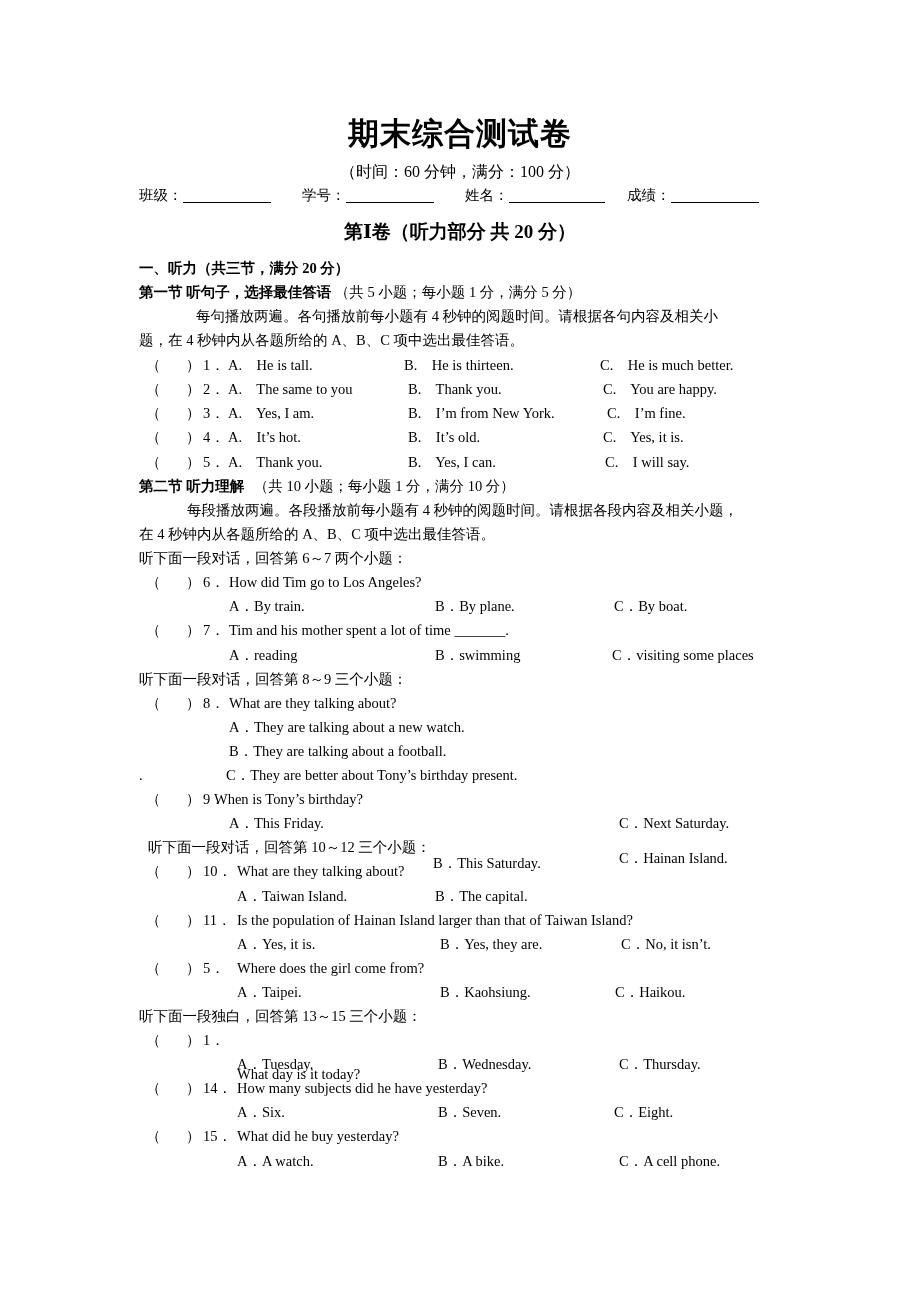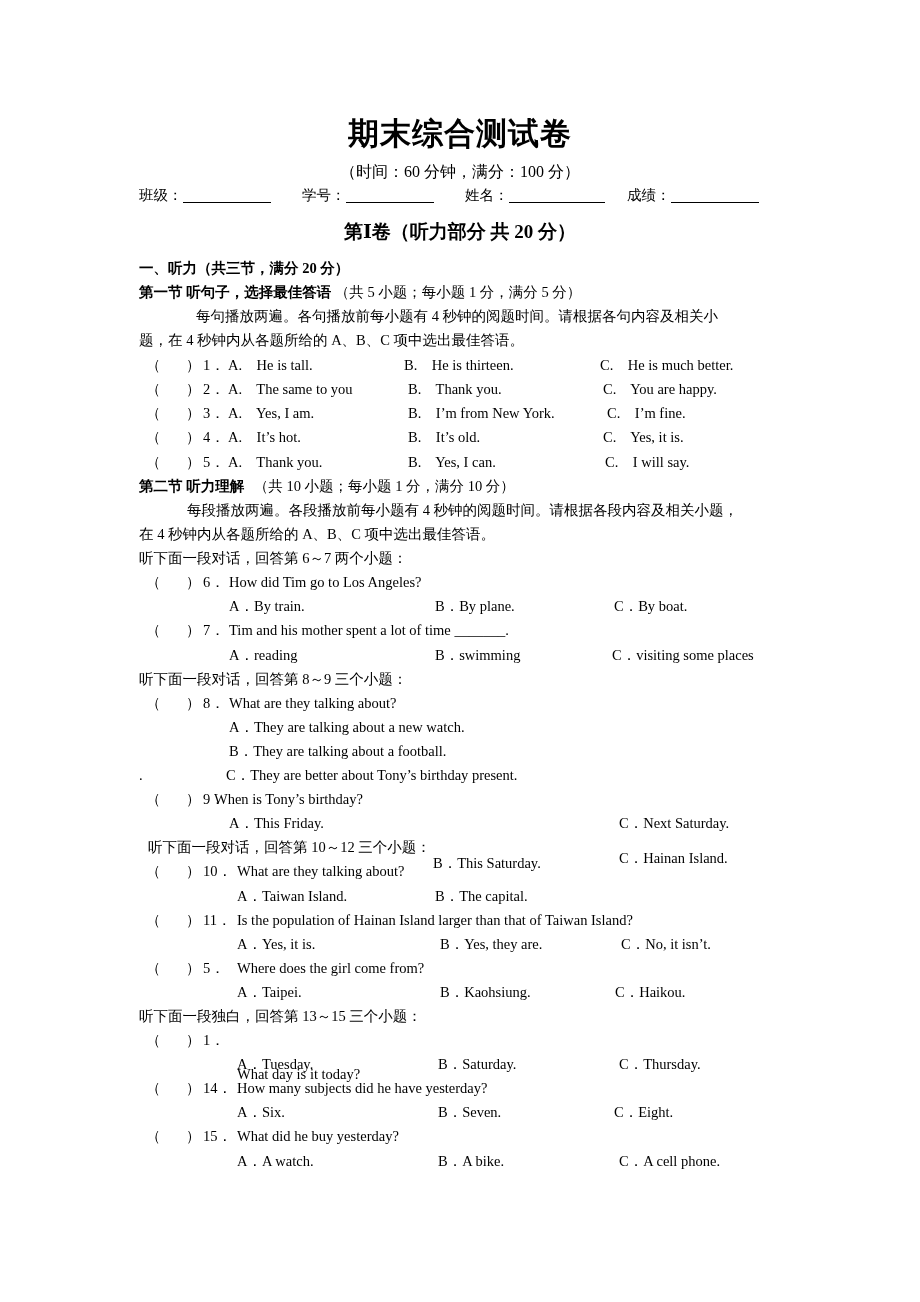--- a/index.html
+++ b/index.html
@@ -169,21 +169,21 @@
 </div>
 
 <div class="abs line" style="top:1009px">听下面一段独白，回答第 13～15 三个小题：</div>
 
 <div>
   <span class="abs" style="left:146px; top:1033px">（</span>
   <span class="abs" style="left:186px; top:1033px">）</span>
   <span class="abs" style="left:203px; top:1033px">1．</span>
   <span class="abs" style="left:237px; top:1067px">What day is it today?</span>
   <span class="abs" style="left:237px; top:1057px">A．Tuesday.</span>
-  <span class="abs" style="left:438px; top:1057px">B．Saturday.</span>
+  <span class="abs" style="left:438px; top:1057px">B．Wednesday.</span>
   <span class="abs" style="left:619px; top:1057px">C．Thursday.</span>
 </div>
 
 <div>
   <span class="abs" style="left:146px; top:1081px">（</span>
   <span class="abs" style="left:186px; top:1081px">）</span>
   <span class="abs" style="left:203px; top:1081px">14．</span>
   <span class="abs" style="left:237px; top:1081px">How many subjects did he have yesterday?</span>
   <span class="abs" style="left:237px; top:1105px">A．Six.</span>
   <span class="abs" style="left:438px; top:1105px">B．Seven.</span>

